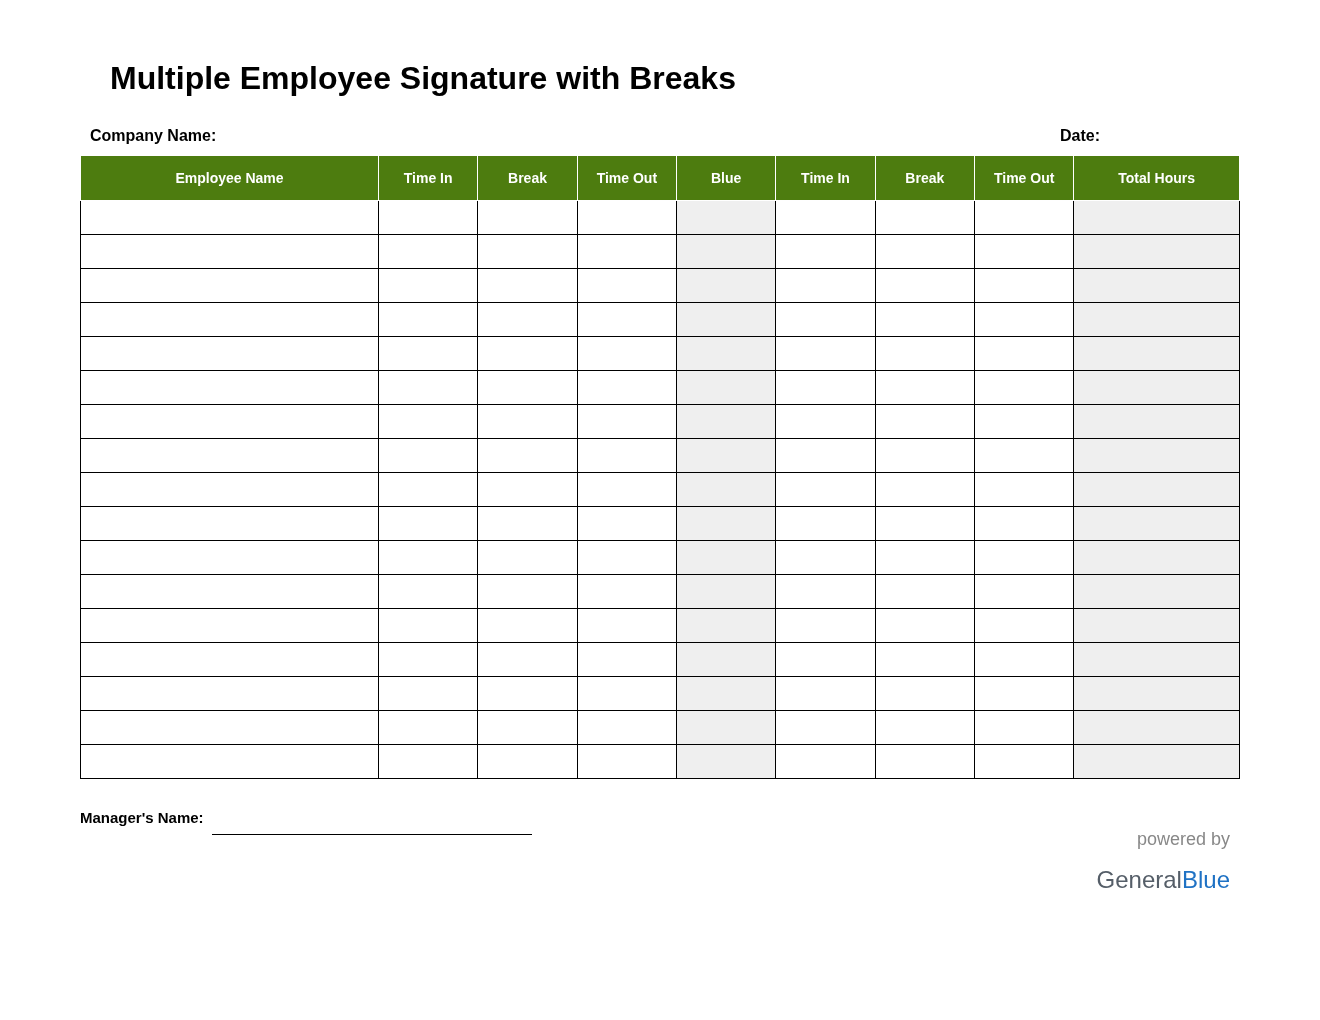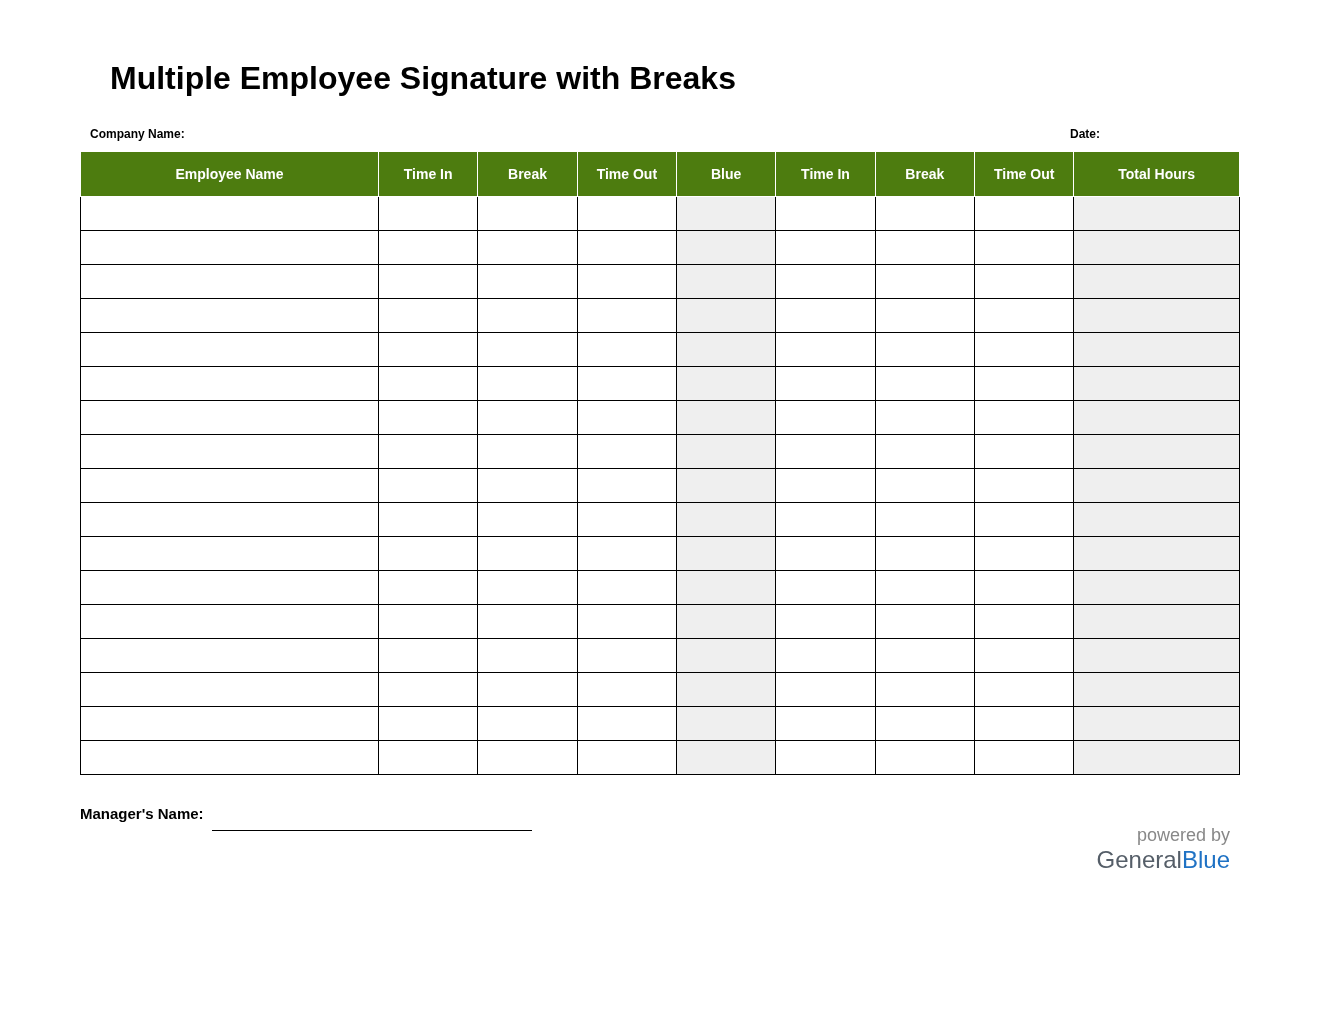--- a/index.html
+++ b/index.html
@@ -20,21 +20,21 @@
     color: #000;
     margin: 0 0 30px 0;
     padding-left: 30px;
   }
   .info-row {
     display: flex;
     justify-content: space-between;
     padding: 0 10px 10px 10px;
   }
   .info-label {
-    font-size: 12px;
+    font-size: 16px;
     font-weight: 700;
     color: #000;
   }
   .date-label {
     margin-right: 130px;
     text-align: right;
   }
   table {
     width: 100%;
     border-collapse: collapse;
@@ -92,21 +92,21 @@
     margin-top: -6px;
   }
   .powered {
     font-size: 18px;
     color: #888;
   }
   .brand {
     font-size: 24px;
     font-weight: 400;
     line-height: 1;
-    margin-top: 2px;
+    margin-top: 18px;
     text-align: center;
   }
   .brand .g { color: #555e68; }
   .brand .b { color: #1f72c4; }
 </style>
 </head>
 <body>
 
 <div class="page">
 

